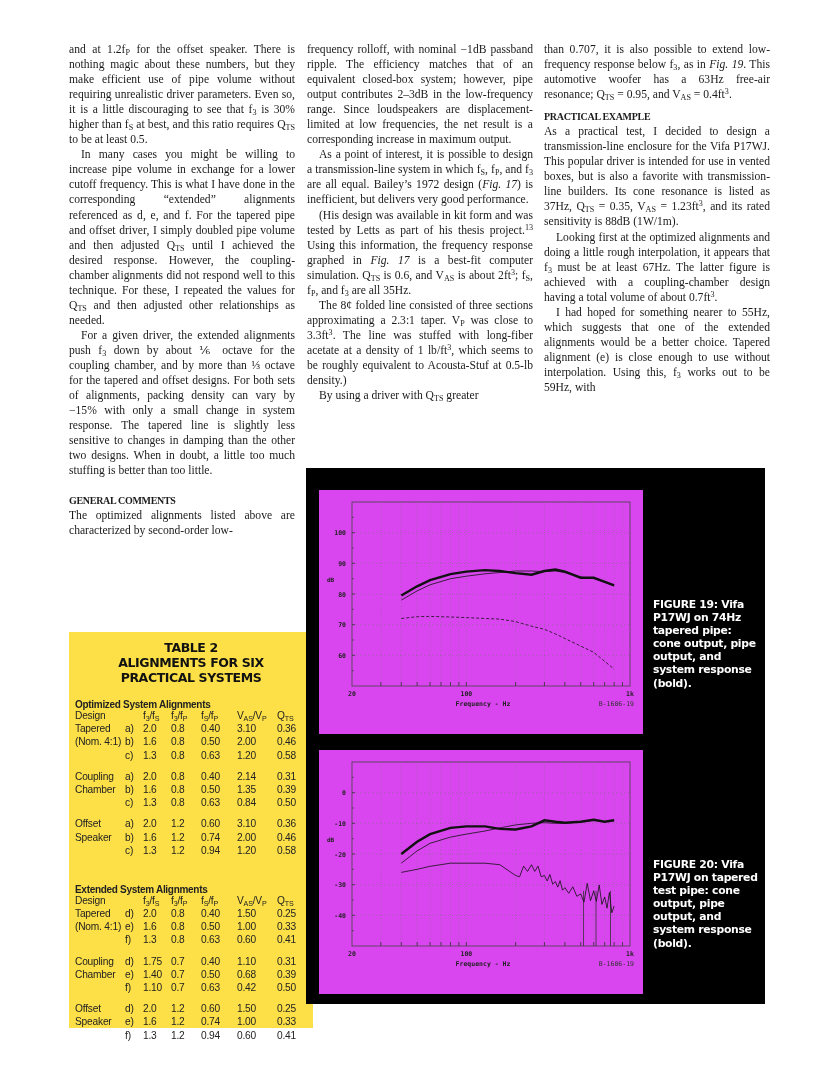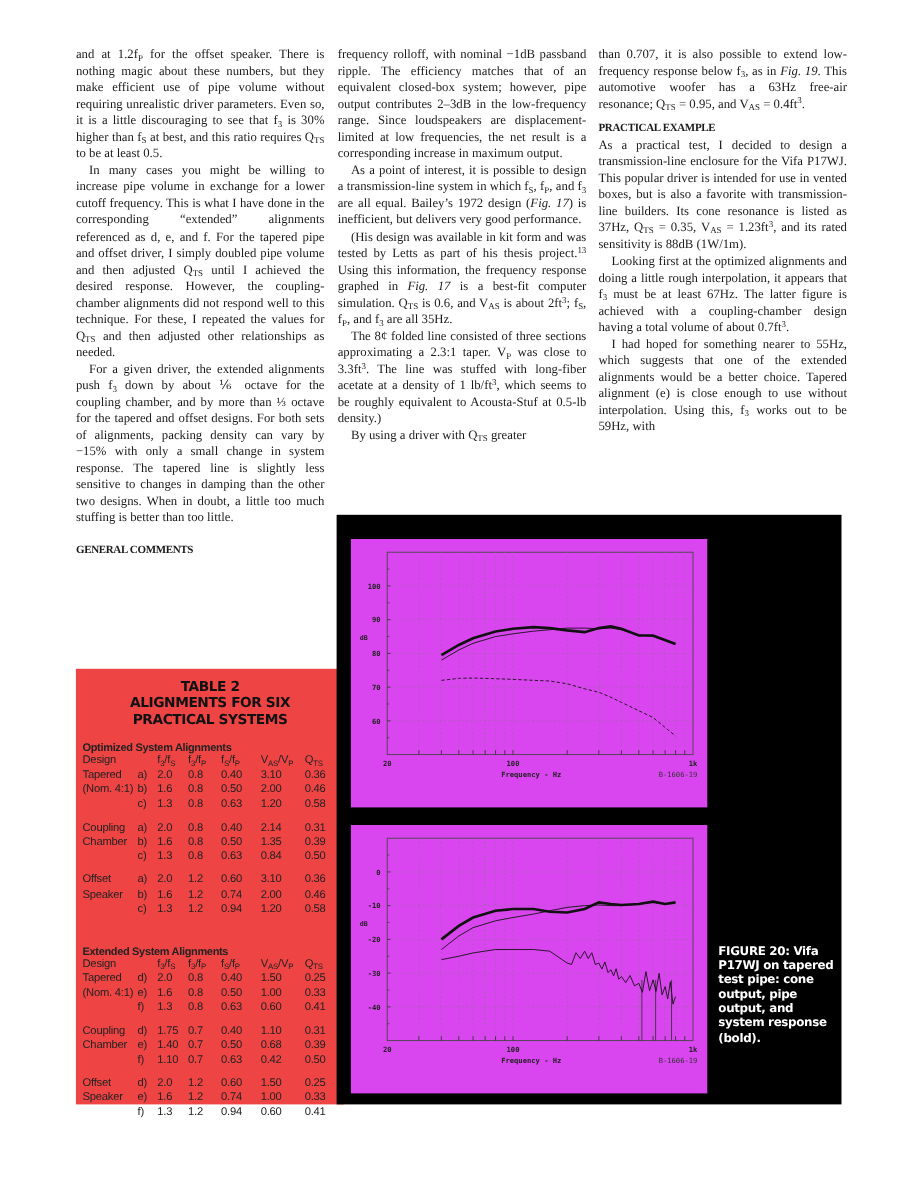--- a/index.html
+++ b/index.html
@@ -6,21 +6,21 @@
   body{width:835px;height:1080px;position:relative;overflow:hidden;
        font-family:"Liberation Serif","DejaVu Serif",serif;color:#1a1a1a;}
   .col{position:absolute;top:42px;width:226px;font-size:11.6px;line-height:15.05px;text-align:justify;}
   .col p{margin:0;}
   .col p.ind{text-indent:12px;}
   #col1{left:69px;}
   #col2{left:307px;}
   #col3{left:544px;}
   h3.head{font-family:Liberation Serif, serif;font-weight:bold;
           font-size:10px;letter-spacing:-0.3px;margin:8px 0 0 0;line-height:14px;}
-  #table-box{position:absolute;left:69px;top:608px;width:244px;height:396px;background:#ef4444;
+  #table-box{position:absolute;left:69px;top:632px;width:244px;height:396px;background:#fde047;
              font-family:"Liberation Sans","DejaVu Sans",sans-serif;font-size:10.2px;color:#222;}
   #table-box .t-title{font-family:"DejaVu Sans",sans-serif;font-weight:bold;text-align:center;
              font-size:12.5px;line-height:15px;letter-spacing:-0.4px;color:#111;}
   #table-box .t-title.first{margin-top:8px;}
   .sect{font-weight:bold;font-size:10px;letter-spacing:-0.3px;margin:14px 0 0 6px;}
   .sect.second{margin-top:26px;}
   table.al{border-collapse:collapse;margin-left:6px;}
   table.al td{padding:0;height:13.2px;font-size:10.2px;letter-spacing:-0.2px;vertical-align:top;}
   table.al td.d{width:50px;}
   table.al td.l{width:18px;}
@@ -43,20 +43,21 @@
   svg text{font-family:"DejaVu Sans Mono",monospace;}
 </style>
 </head>
 <body>
 
 <div class="col" id="col1">
   <p><span>and at 1.2f</span><sub>P</sub><span> for the offset speaker. There is nothing magic about these numbers, but they make efficient use of pipe volume without requiring unrealistic driver parameters. Even so, it is a little discouraging to see that f</span><sub>3</sub><span> is 30% higher than f</span><sub>S</sub><span> at best, and this ratio requires Q</span><sub>TS</sub><span> to be at least 0.5.</span></p>
   <p class="ind"><span>In many cases you might be willing to increase pipe volume in exchange for a lower cutoff frequency. This is what I have done in the corresponding “extended” alignments referenced as d, e, and f. For the tapered pipe and offset driver, I simply doubled pipe volume and then adjusted Q</span><sub>TS</sub><span> until I achieved the desired response. However, the coupling-chamber alignments did not respond well to this technique. For these, I repeated the values for Q</span><sub>TS</sub><span> and then adjusted other relationships as needed.</span></p>
   <p class="ind"><span>For a given driver, the extended alignments push f</span><sub>3</sub><span> down by about ⅙ octave for the coupling chamber, and by more than ⅓ octave for the tapered and offset designs. For both sets of alignments, packing density can vary by −15% with only a small change in system response. The tapered line is slightly less sensitive to changes in damping than the other two designs. When in doubt, a little too much stuffing is better than too little.</span></p>
   <h3 class="head" style="margin-top:16px">GENERAL COMMENTS</h3>
+  <p>The optimized alignments listed above are characterized by second-order low-</p>
 </div>
 
 <div class="col" id="col2">
   <p>frequency rolloff, with nominal −1dB passband ripple. The efficiency matches that of an equivalent closed-box system; however, pipe output contributes 2–3dB in the low-frequency range. Since loudspeakers are displacement-limited at low frequencies, the net result is a corresponding increase in maximum output.</p>
   <p class="ind"><span>As a point of interest, it is possible to design a transmission-line system in which f</span><sub>S</sub><span>, f</span><sub>P</sub><span>, and f</span><sub>3</sub><span> are all equal. Bailey’s 1972 design (</span><i>Fig. 17</i><span>) is inefficient, but delivers very good performance.</span></p>
   <p class="ind"><span>(His design was available in kit form and was tested by Letts as part of his thesis project.</span><sup>13</sup><span> Using this information, the frequency response graphed in </span><i>Fig. 17</i><span> is a best-fit computer simulation. Q</span><sub>TS</sub><span> is 0.6, and V</span><sub>AS</sub><span> is about 2ft</span><sup>3</sup><span>; f</span><sub>S</sub><span>, f</span><sub>P</sub><span>, and f</span><sub>3</sub><span> are all 35Hz.</span></p>
   <p class="ind"><span>The 8¢ folded line consisted of three sections approximating a 2.3:1 taper. V</span><sub>P</sub><span> was close to 3.3ft</span><sup>3</sup><span>. The line was stuffed with long-fiber acetate at a density of 1 lb/ft</span><sup>3</sup><span>, which seems to be roughly equivalent to Acousta-Stuf at 0.5-lb density.)</span></p>
   <p class="ind"><span>By using a driver with Q</span><sub>TS</sub><span> greater</span></p>
 </div>
 
@@ -337,20 +338,21 @@
         <text x="33" y="206" font-size="6.5" font-weight="bold" text-anchor="middle" fill="#222">20</text>
         <text x="147.37144900115743" y="206" font-size="6.5" font-weight="bold" text-anchor="middle" fill="#222">100</text>
         <text x="311" y="206" font-size="6.5" font-weight="bold" text-anchor="middle" fill="#222">1k</text>
         <text x="164" y="216" font-size="6.5" font-weight="bold" text-anchor="middle" fill="#222">Frequency - Hz</text>
         <text x="315" y="216" font-size="6.5" text-anchor="end" fill="#333" font-family="Liberation Sans, sans-serif">B-1606-19</text>
         <path d="M82.3,105.5 L98.1,96.3 L111.1,90.2 L131.5,84.1 L147.4,81.6 L166.0,80.1 L180.8,81.0 L196.6,83.1 L212.5,84.7 L225.4,81.0 L236.4,79.5 L245.9,81.6 L261.7,87.7 L274.7,87.7 L295.1,95.4" fill="none" stroke="#111" stroke-width="2.4"></path>
         <path d="M82.3,110.1 L98.1,100.9 L111.1,94.8 L131.5,88.7 L147.4,86.2 L166.0,83.8 L180.8,82.5 L196.6,81.0 L212.5,81.0 L225.4,81.6 L236.4,81.0 L245.9,82.5 L261.7,87.1 L274.7,88.7 L295.1,95.4" fill="none" stroke="#111" stroke-width="0.8"></path>
         <path d="M82.3,128.5 L98.1,126.7 L111.1,126.4 L131.5,127.0 L147.4,127.6 L166.0,128.5 L180.8,129.1 L196.6,131.6 L212.5,136.2 L225.4,139.3 L236.4,143.9 L245.9,148.5 L261.7,156.1 L274.7,162.3 L295.1,179.1" fill="none" stroke="#111" stroke-width="0.8" stroke-dasharray="3,2"></path>
       </svg>
   </div>
+  <div class="cap" id="cap19">FIGURE 19: Vifa P17WJ on 74Hz tapered pipe: cone output, pipe output, and system response (bold).</div>
   <div class="chart" id="chart20">
     <svg id="svg20" width="324" height="228">
         <rect x="33" y="12" width="278" height="184" fill="none" stroke="#444" stroke-width="0.8"></rect>
         <line x1="61.81355756284292" y1="12" x2="61.81355756284292" y2="196" stroke="#777" stroke-width="0.6" stroke-dasharray="1,3"></line>
         <line x1="61.81355756284292" y1="196" x2="61.81355756284292" y2="192" stroke="#333" stroke-width="0.8"></line>
         <line x1="82.25710199768511" y1="12" x2="82.25710199768511" y2="196" stroke="#777" stroke-width="0.6" stroke-dasharray="1,3"></line>
         <line x1="82.25710199768511" y1="196" x2="82.25710199768511" y2="192" stroke="#333" stroke-width="0.8"></line>
         <line x1="98.11434700347233" y1="12" x2="98.11434700347233" y2="196" stroke="#777" stroke-width="0.6" stroke-dasharray="1,3"></line>
         <line x1="98.11434700347233" y1="196" x2="98.11434700347233" y2="192" stroke="#333" stroke-width="0.8"></line>
         <line x1="111.07065956052803" y1="12" x2="111.07065956052803" y2="196" stroke="#777" stroke-width="0.6" stroke-dasharray="1,3"></line>

